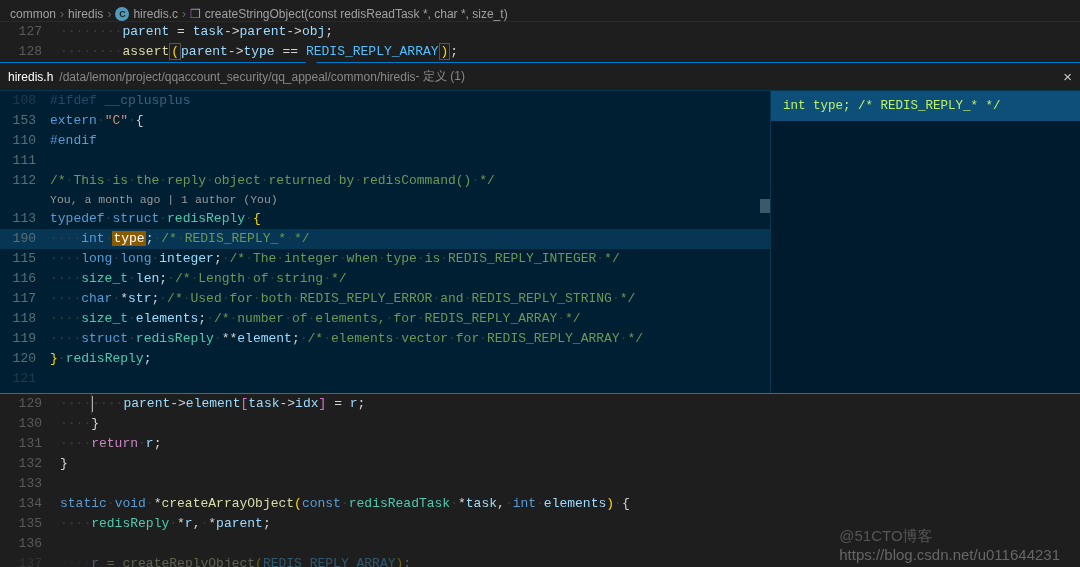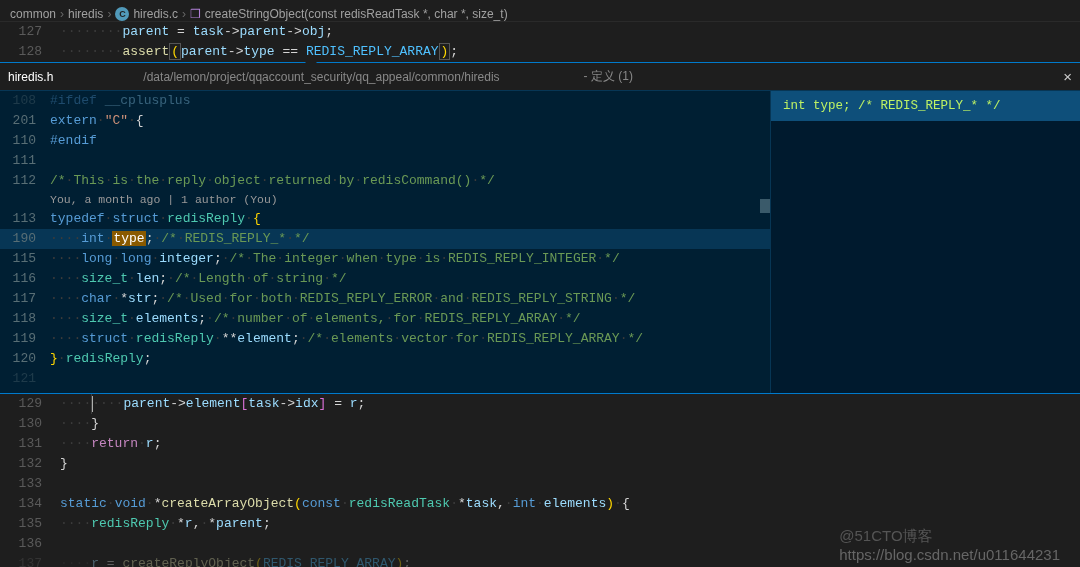--- a/index.html
+++ b/index.html
@@ -72,24 +72,23 @@
   .peek-header {
     display: flex;
     align-items: center;
     height: 28px;
     background: #1e1e1e;
     border-bottom: 1px solid #073655;
     font-family: -apple-system, 'Segoe UI', sans-serif;
     font-size: 12px;
     padding: 0 8px;
     color: #ccc;
-    gap: 36px;
   }
   .peek-header .fname { color: #fff; font-weight: 500; margin-right: 6px; }
-  .peek-header .fpath { color: #888; margin-left: 48px; }
+  .peek-header .fpath { color: #888; }
   .peek-header .close { margin-left: auto; color: #ccc; cursor: pointer; font-size: 15px; }
   .peek-body { display: flex; }
   .peek-code { flex: 1; padding-bottom: 4px; }
   .peek-code .gutter { width: 50px; padding-right: 14px; color: #586e75; }
   .peek-side {
     width: 310px;
     background: #001a2e;
     border-left: 1px solid #073655;
   }
   .peek-ref {
@@ -149,21 +148,21 @@
     <span class="fpath">/data/lemon/project/qqaccount_security/qq_appeal/common/hiredis</span>
     <span class="fpath"> - 定义 (1)</span>
     <span class="close">×</span>
   </div>
   <div class="peek-body">
     <div class="peek-code" id="peek-code">
         <div class="code-line" style="opacity:.35">
     <div class="gutter">108</div>
     <div class="code"><span class="macro">#ifdef</span><span class="op"> </span><span class="var">__cplusplus</span></div></div>
         <div class="code-line">
-    <div class="gutter">201</div>
+    <div class="gutter">153</div>
     <div class="code"><span class="kw">extern</span><span class="ws"><span class="ws">·</span></span><span class="str">"C"</span><span class="ws"><span class="ws">·</span></span><span class="op">{</span></div></div>
         <div class="code-line">
     <div class="gutter">110</div>
     <div class="code"><span class="macro">#endif</span></div></div>
         <div class="code-line">
     <div class="gutter">111</div>
     <div class="code"></div></div>
         <div class="code-line">
     <div class="gutter">112</div>
     <div class="code"><span class="cmt">/*<span class="ws">·</span>This<span class="ws">·</span>is<span class="ws">·</span>the<span class="ws">·</span>reply<span class="ws">·</span>object<span class="ws">·</span>returned<span class="ws">·</span>by<span class="ws">·</span>redisCommand()<span class="ws">·</span>*/</span></div></div>

